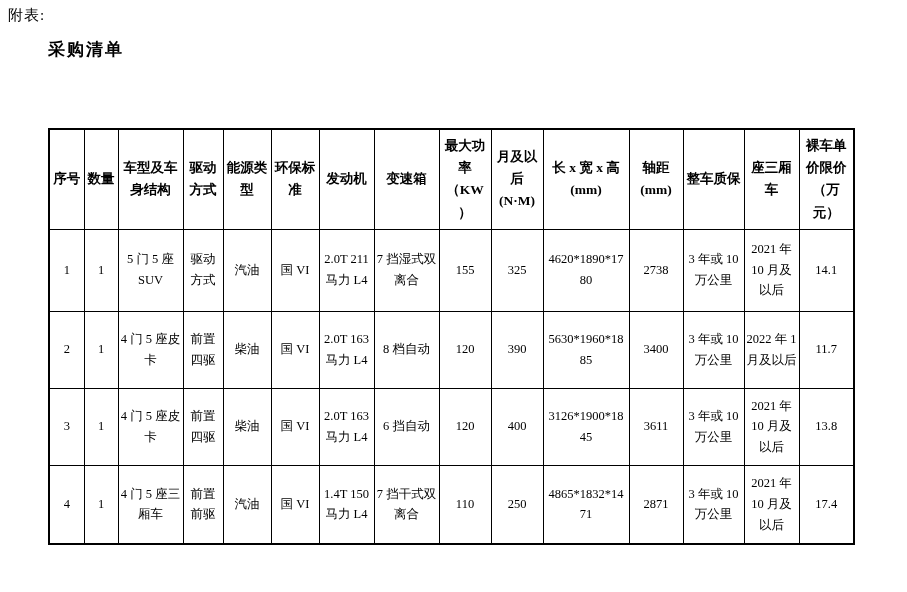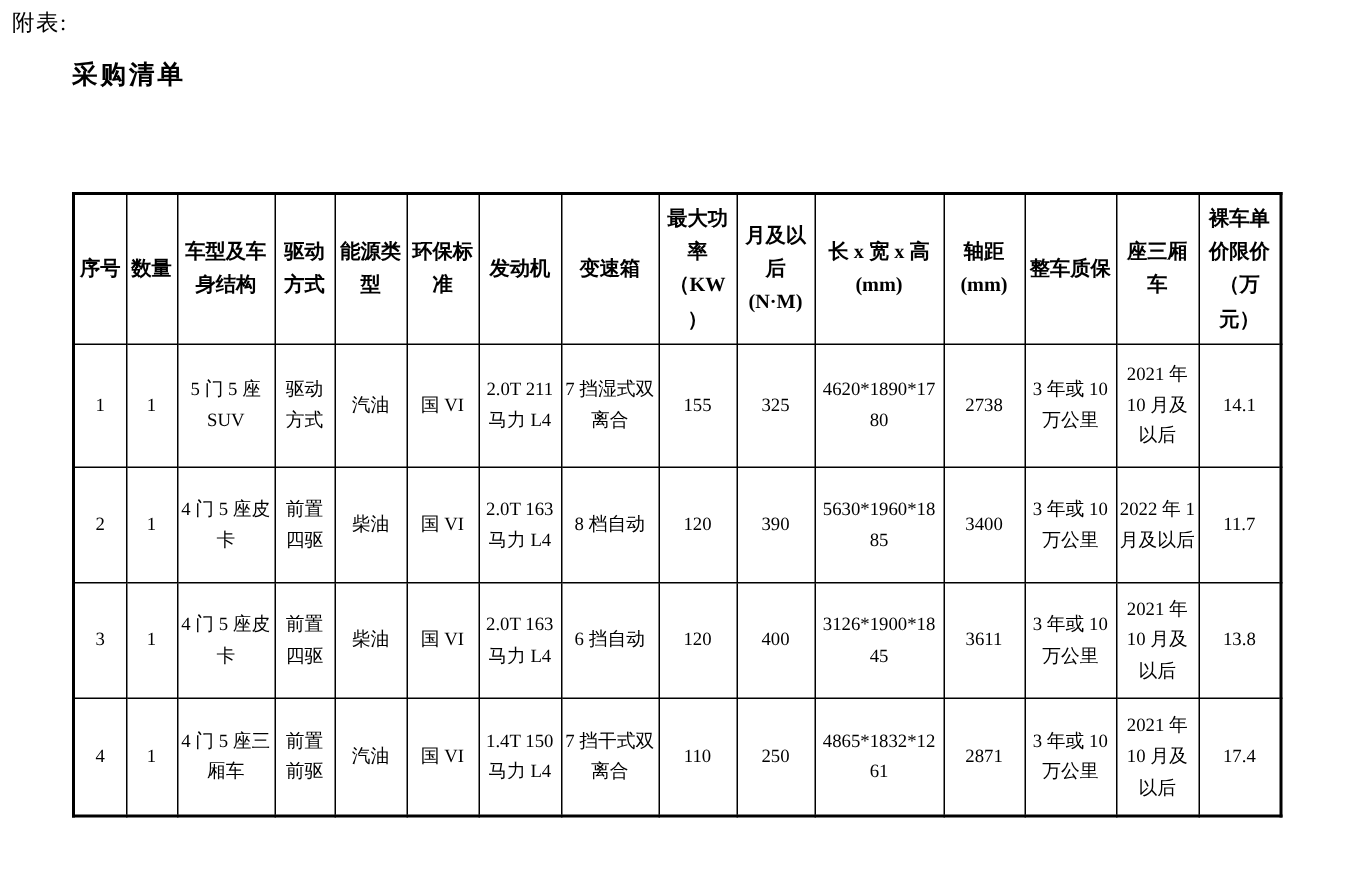--- a/index.html
+++ b/index.html
@@ -164,21 +164,21 @@
           <td>4</td>
           <td>1</td>
           <td>4 门 5 座三厢车</td>
           <td>前置前驱</td>
           <td>汽油</td>
           <td>国 VI</td>
           <td>1.4T 150 马力 L4</td>
           <td>7 挡干式双离合</td>
           <td>110</td>
           <td>250</td>
-          <td>4865*1832*1261</td>
+          <td>4865*1832*1471</td>
           <td>2871</td>
           <td>3 年或 10 万公里</td>
           <td>2021 年 10 月及以后</td>
           <td>17.4</td>
         </tr>
       </tbody>
   </table>
 
 </div>
 

